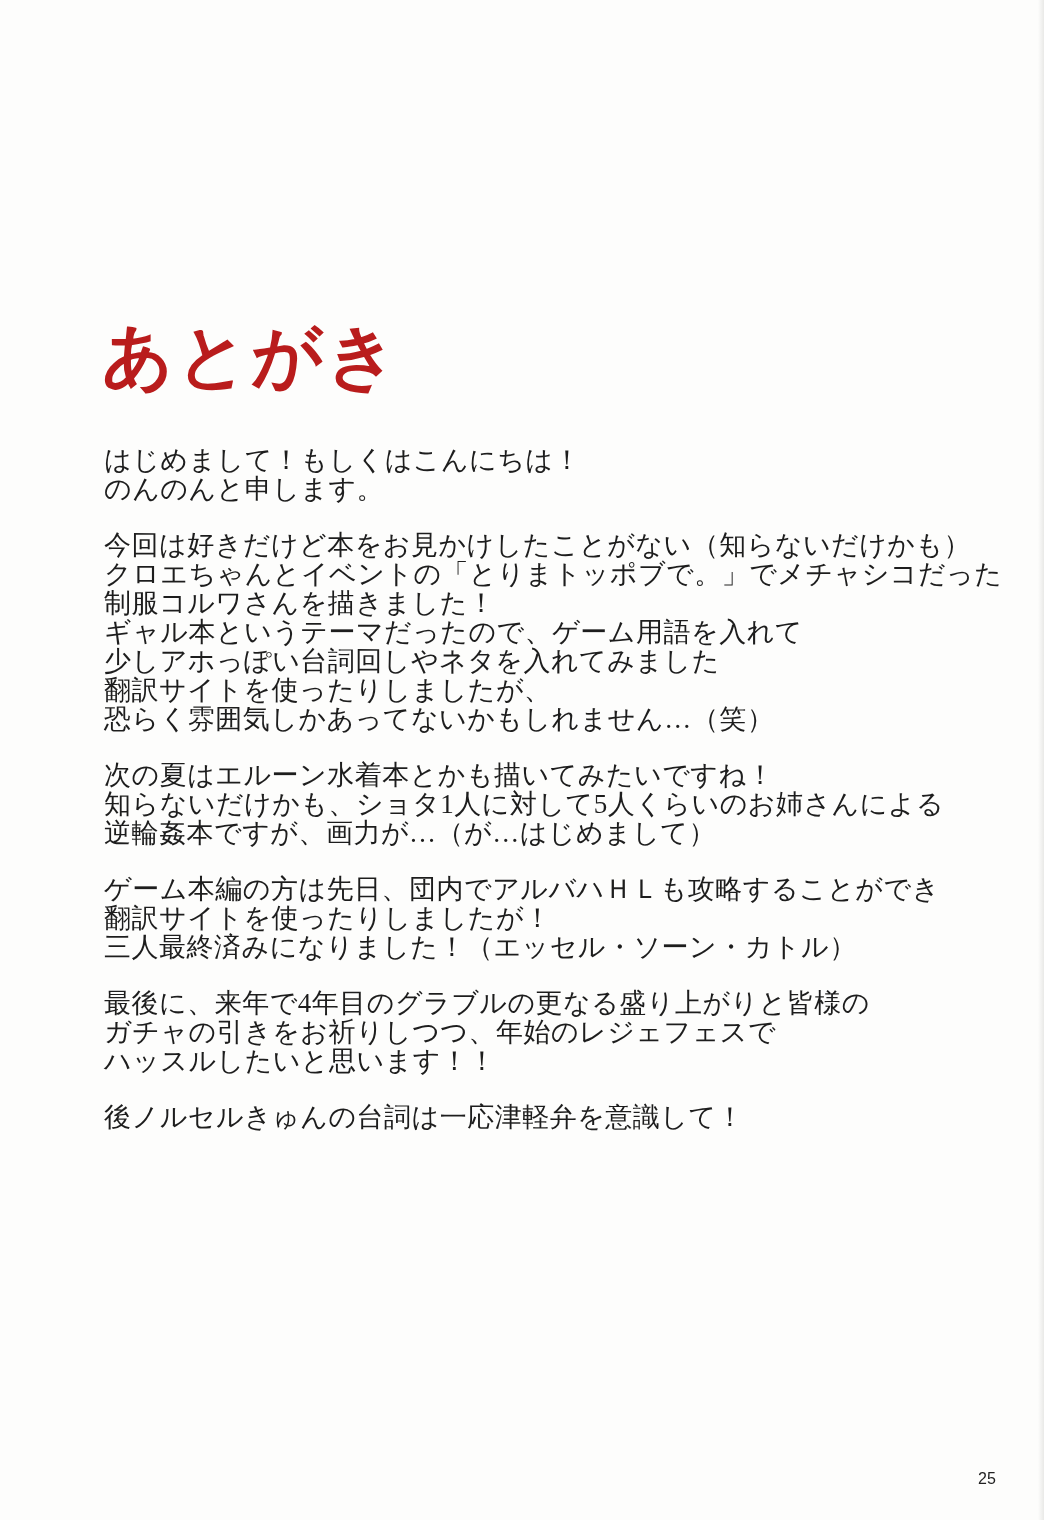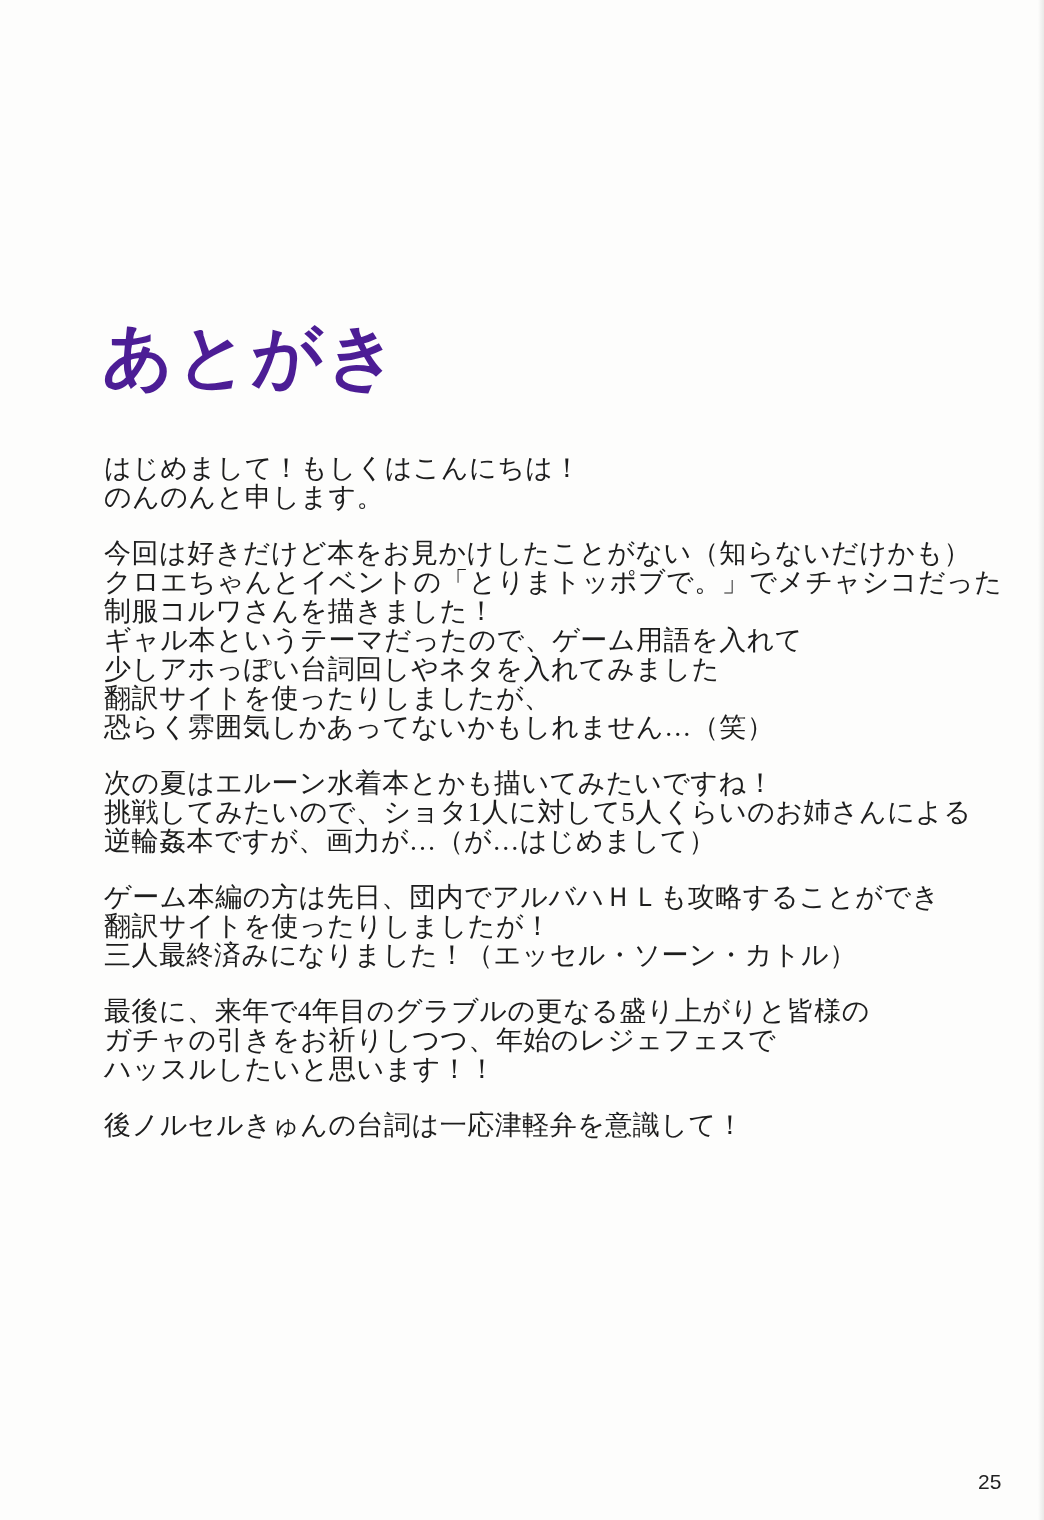--- a/index.html
+++ b/index.html
@@ -30,43 +30,43 @@
     background: linear-gradient(to left, #e9e9e7, rgba(255,255,255,0));
   }
   .title {
     position: absolute;
     left: 102px;
     top: 270px;
     font-size: 70px;
     line-height: 1.15;
     font-weight: 700;
     letter-spacing: 3px;
-    color: #4c1d95;
+    color: #b91c1c;
     white-space: nowrap;
   }
   .body-text {
     position: absolute;
     left: 104px;
     top: 446px;
     width: 880px;
     font-size: 27px;
     line-height: 29px;
     letter-spacing: 0.5px;
   }
   .para {
-    margin: 8px 0 27px 0;
+    margin: 0 0 27px 0;
   }
   .line {
     white-space: nowrap;
   }
   .pagenum {
     position: absolute;
     left: 978px;
     top: 1470px;
-    font-size: 21px;
+    font-size: 16px;
     font-family: "Liberation Sans", "DejaVu Sans", sans-serif;
     color: #222222;
   }
 </style>
 </head>
 <body>
 
 <div class="sheet">
 
   <h1 class="title">あとがき</h1>
@@ -83,21 +83,21 @@
       <div class="line">クロエちゃんとイベントの「とりまトッポブで。」でメチャシコだった</div>
       <div class="line">制服コルワさんを描きました！</div>
       <div class="line">ギャル本というテーマだったので、ゲーム用語を入れて</div>
       <div class="line">少しアホっぽい台詞回しやネタを入れてみました</div>
       <div class="line">翻訳サイトを使ったりしましたが、</div>
       <div class="line">恐らく雰囲気しかあってないかもしれません…（笑）</div>
     </div>
 
     <div class="para">
       <div class="line">次の夏はエルーン水着本とかも描いてみたいですね！</div>
-      <div class="line">挑戦してみたいので、ショタ1人に対して5人くらいのお姉さんによる</div>
+      <div class="line">知らないだけかも、ショタ1人に対して5人くらいのお姉さんによる</div>
       <div class="line">逆輪姦本ですが、画力が…（が…はじめまして）</div>
     </div>
 
     <div class="para">
       <div class="line">ゲーム本編の方は先日、団内でアルバハＨＬも攻略することができ</div>
       <div class="line">翻訳サイトを使ったりしましたが！</div>
       <div class="line">三人最終済みになりました！（エッセル・ソーン・カトル）</div>
     </div>
 
     <div class="para">

